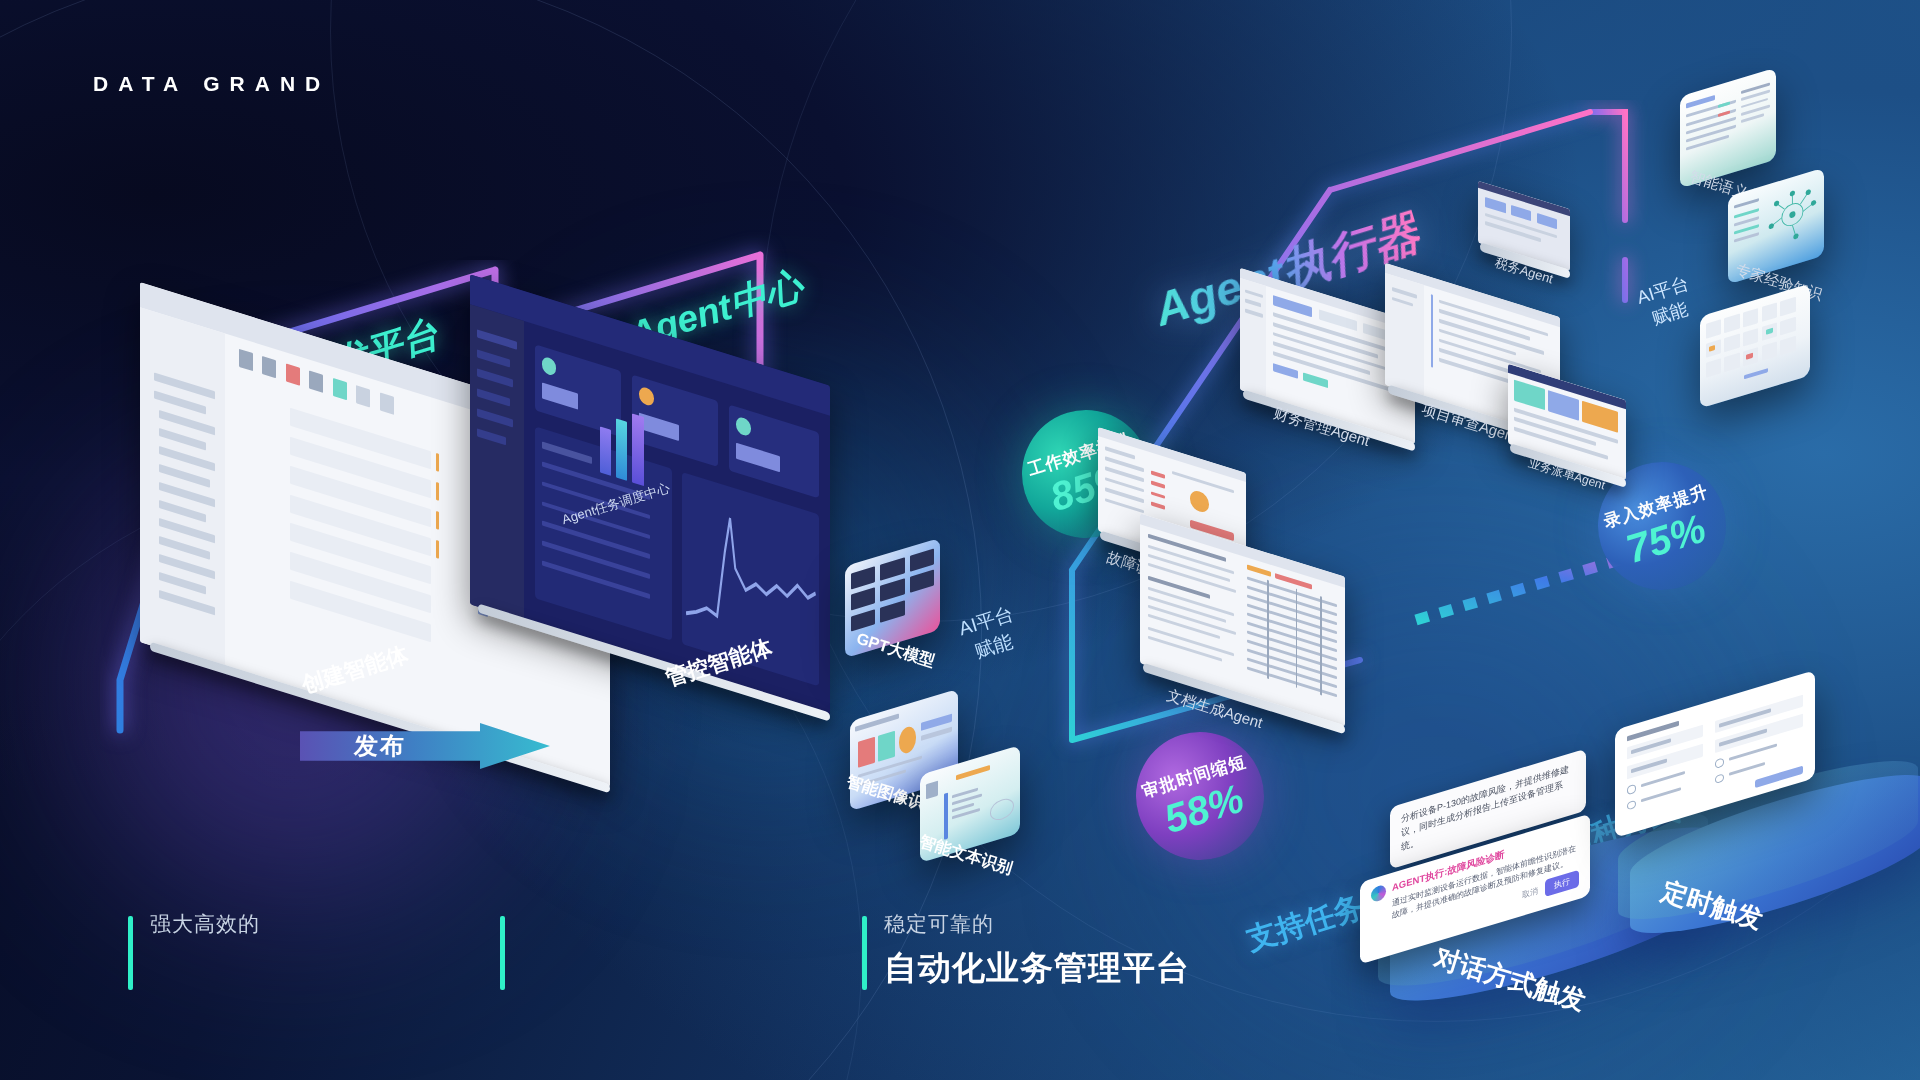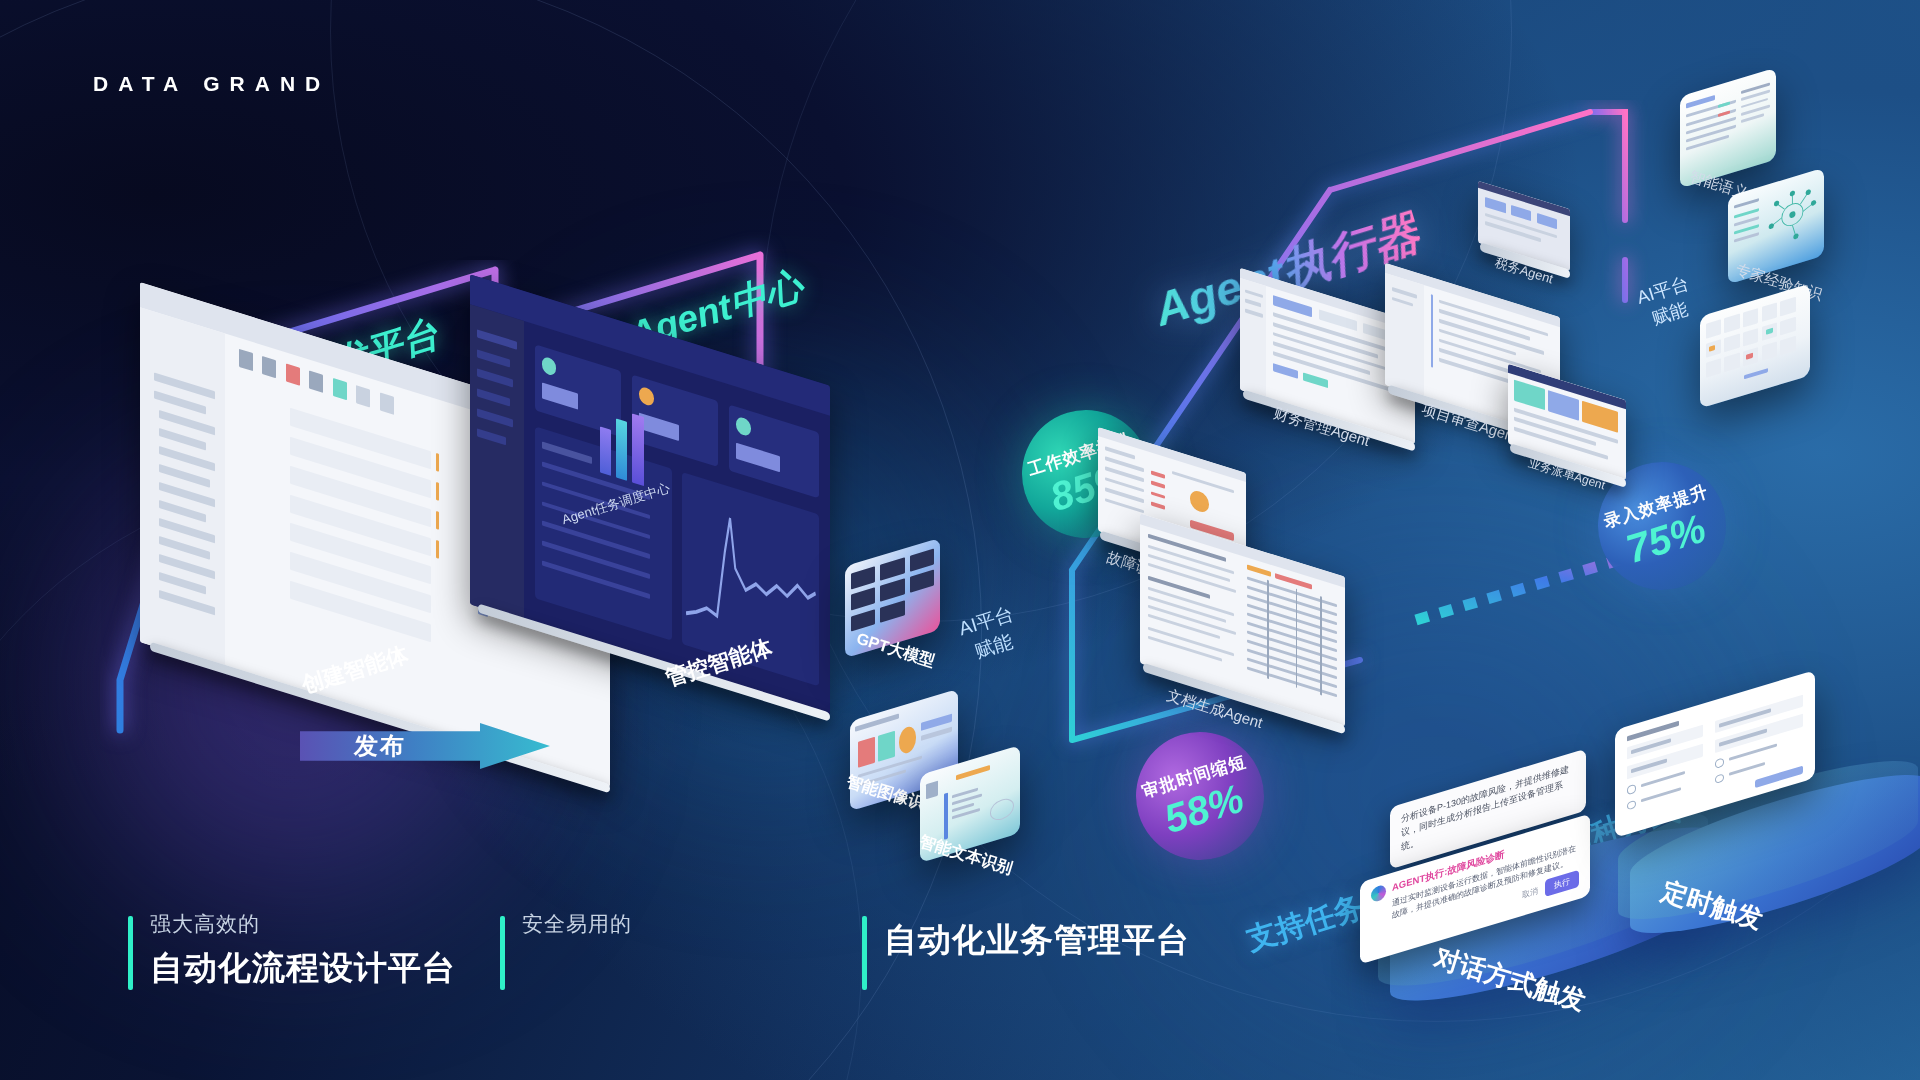--- a/index.html
+++ b/index.html
@@ -602,25 +602,24 @@
     <div class="mk" style="left:13%;top:71%;width:20%;height:3.4%;background:#b3bfd2;"></div>
     <div class="mk" style="left:50%;top:70%;width:3.4%;height:6%;border-radius:50%;background:transparent;border:1.4px solid #9eb0c8;"></div>
     <div class="mk" style="left:57%;top:71%;width:18%;height:3.4%;background:#b3bfd2;"></div>
     <div class="mk blue" style="left:70%;top:85%;width:24%;height:8%;border-radius:2px;"></div>
   </div>
   <div class="cap d17" style="left:1660px;top:888px;font-size:26px;color:#fff;">定时触发</div>
 
   <div id="bottom">
     <div class="bcap" style="left:128px;">
       <span class="s">强大高效的</span>
-      <span class="m">自动化流程设计平台</span>
     </div>
     <div class="bcap" style="left:500px;">
-      <span class="s">安全易用的</span>
     </div>
     <div class="bcap" style="left:862px;">
+      <span class="s">稳定可靠的</span>
       <span class="m">自动化业务管理平台</span>
     </div>
   </div>
 
   <div class="cap r17 dim" style="left:560px;top:495px;font-size:13px;color:#cdd8f0;">Agent任务调度中心</div>
 
 </div>
 
 </body></html>

